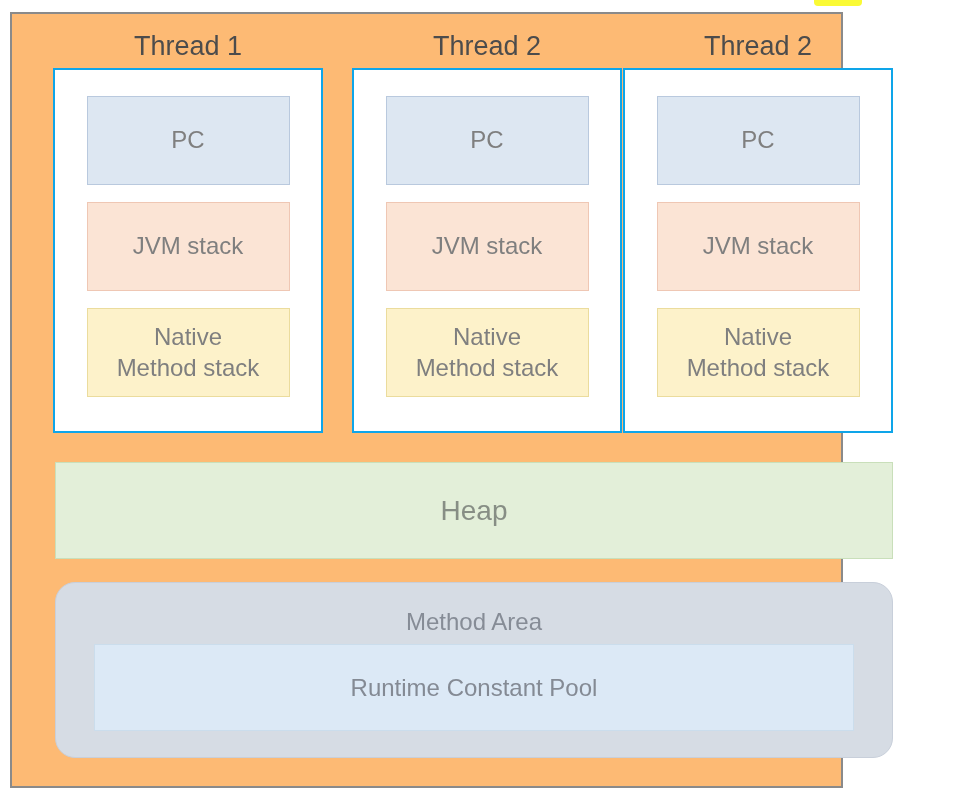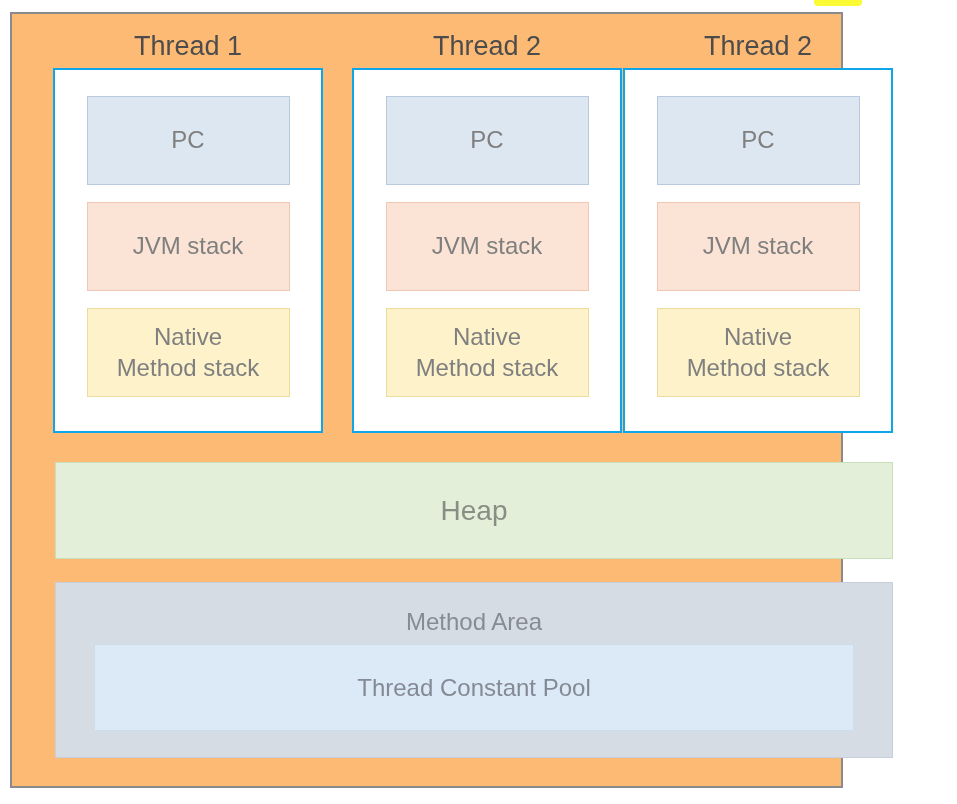--- a/index.html
+++ b/index.html
@@ -120,18 +120,18 @@
     <div class="thread-box">
       <div class="mem-box" style="background-color: rgb(221, 231, 242); border-color: rgb(185, 201, 222);">PC</div>
       <div class="mem-box" style="background-color: rgb(251, 228, 213); border-color: rgb(239, 199, 180);">JVM stack</div>
       <div class="mem-box" style="background-color: rgb(253, 242, 202); border-color: rgb(235, 220, 157);">Native
 Method stack</div>
     </div>
   </div>
 
   <div class="heap-box" style="background-color: rgb(227, 239, 217); border-color: rgb(201, 223, 186);">Heap</div>
 
-  <div class="method-area-box" style="background-color: rgb(214, 220, 228); border-color: rgb(200, 207, 218);">
+  <div class="method-area-box" style="background-color: rgb(214, 220, 228); border-color: rgb(200, 207, 218); border-radius: 20px;">
     <div class="method-area-label">Method Area</div>
-    <div class="rcp-box" style="background-color: rgb(220, 233, 246); border-color: rgb(203, 221, 236);">Thread Constant Pool</div>
+    <div class="rcp-box" style="background-color: rgb(220, 233, 246); border-color: rgb(203, 221, 236);">Runtime Constant Pool</div>
   </div>
 
 </div>
 
 </body></html>

